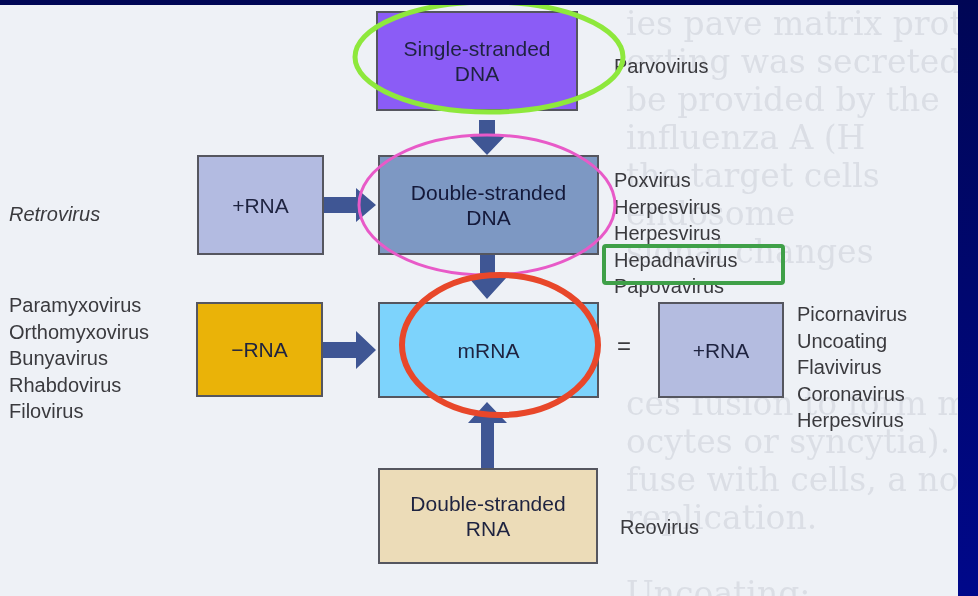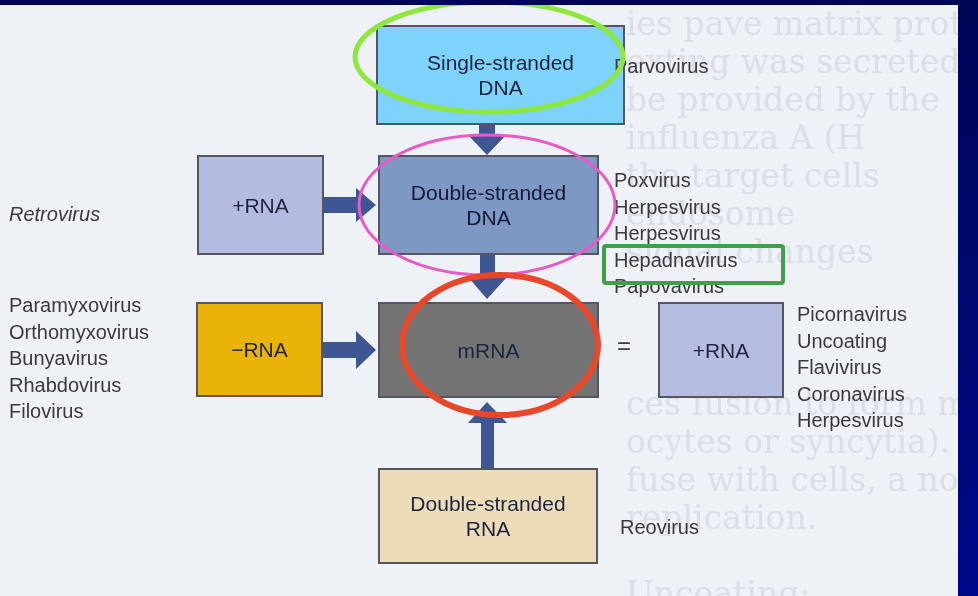--- a/index.html
+++ b/index.html
@@ -16,23 +16,23 @@
       position: absolute; left: 0; top: 0; width: 100%; height: 100%;
       font-family: "DejaVu Serif", serif; color: #d9dde4; font-size: 33px;
       line-height: 38px; padding-left: 626px; box-sizing: border-box; white-space: pre; opacity: .9;
     }
     .bgtext .line { height: 38px; overflow: hidden; }
     .box {
       position: absolute; border: 2px solid #55565f; box-sizing: border-box;
       display: flex; align-items: center; justify-content: center; text-align: center;
       font-size: 21px; line-height: 25px; color: #1e2340;
     }
-    .ss-dna { left: 376px; top: 20px; width: 249px; height: 100px; background: #7dd3fc; }
+    .ss-dna { left: 376px; top: 6px; width: 202px; height: 100px; background: #8b5cf6; }
     .ds-dna { left: 378px; top: 150px; width: 221px; height: 100px; background: #7d98c3; color: #14193a; }
-    .mrna   { left: 378px; top: 297px; width: 221px; height: 96px;  background: #737373; }
+    .mrna   { left: 378px; top: 297px; width: 221px; height: 96px;  background: #7dd3fc; }
     .prna-l { left: 197px; top: 150px; width: 127px; height: 100px; background: #b3bbe1; }
     .nrna   { left: 196px; top: 297px; width: 127px; height: 95px;  background: #eab308; }
     .prna-r { left: 658px; top: 297px; width: 126px; height: 96px;  background: #b4bce0; }
     .ds-rna { left: 378px; top: 463px; width: 220px; height: 96px;  background: #ecdcb8; }
     .label {
       position: absolute; font-size: 20px; line-height: 26.5px; color: #3a3a3e; white-space: nowrap;
     }
     .lbl-parvo { left: 614px; top: 48px; }
     .lbl-dsdna { left: 614px; top: 142px; margin-top: 20px; }
     .lbl-retro { left: 9px; top: 196px; font-style: italic; }

